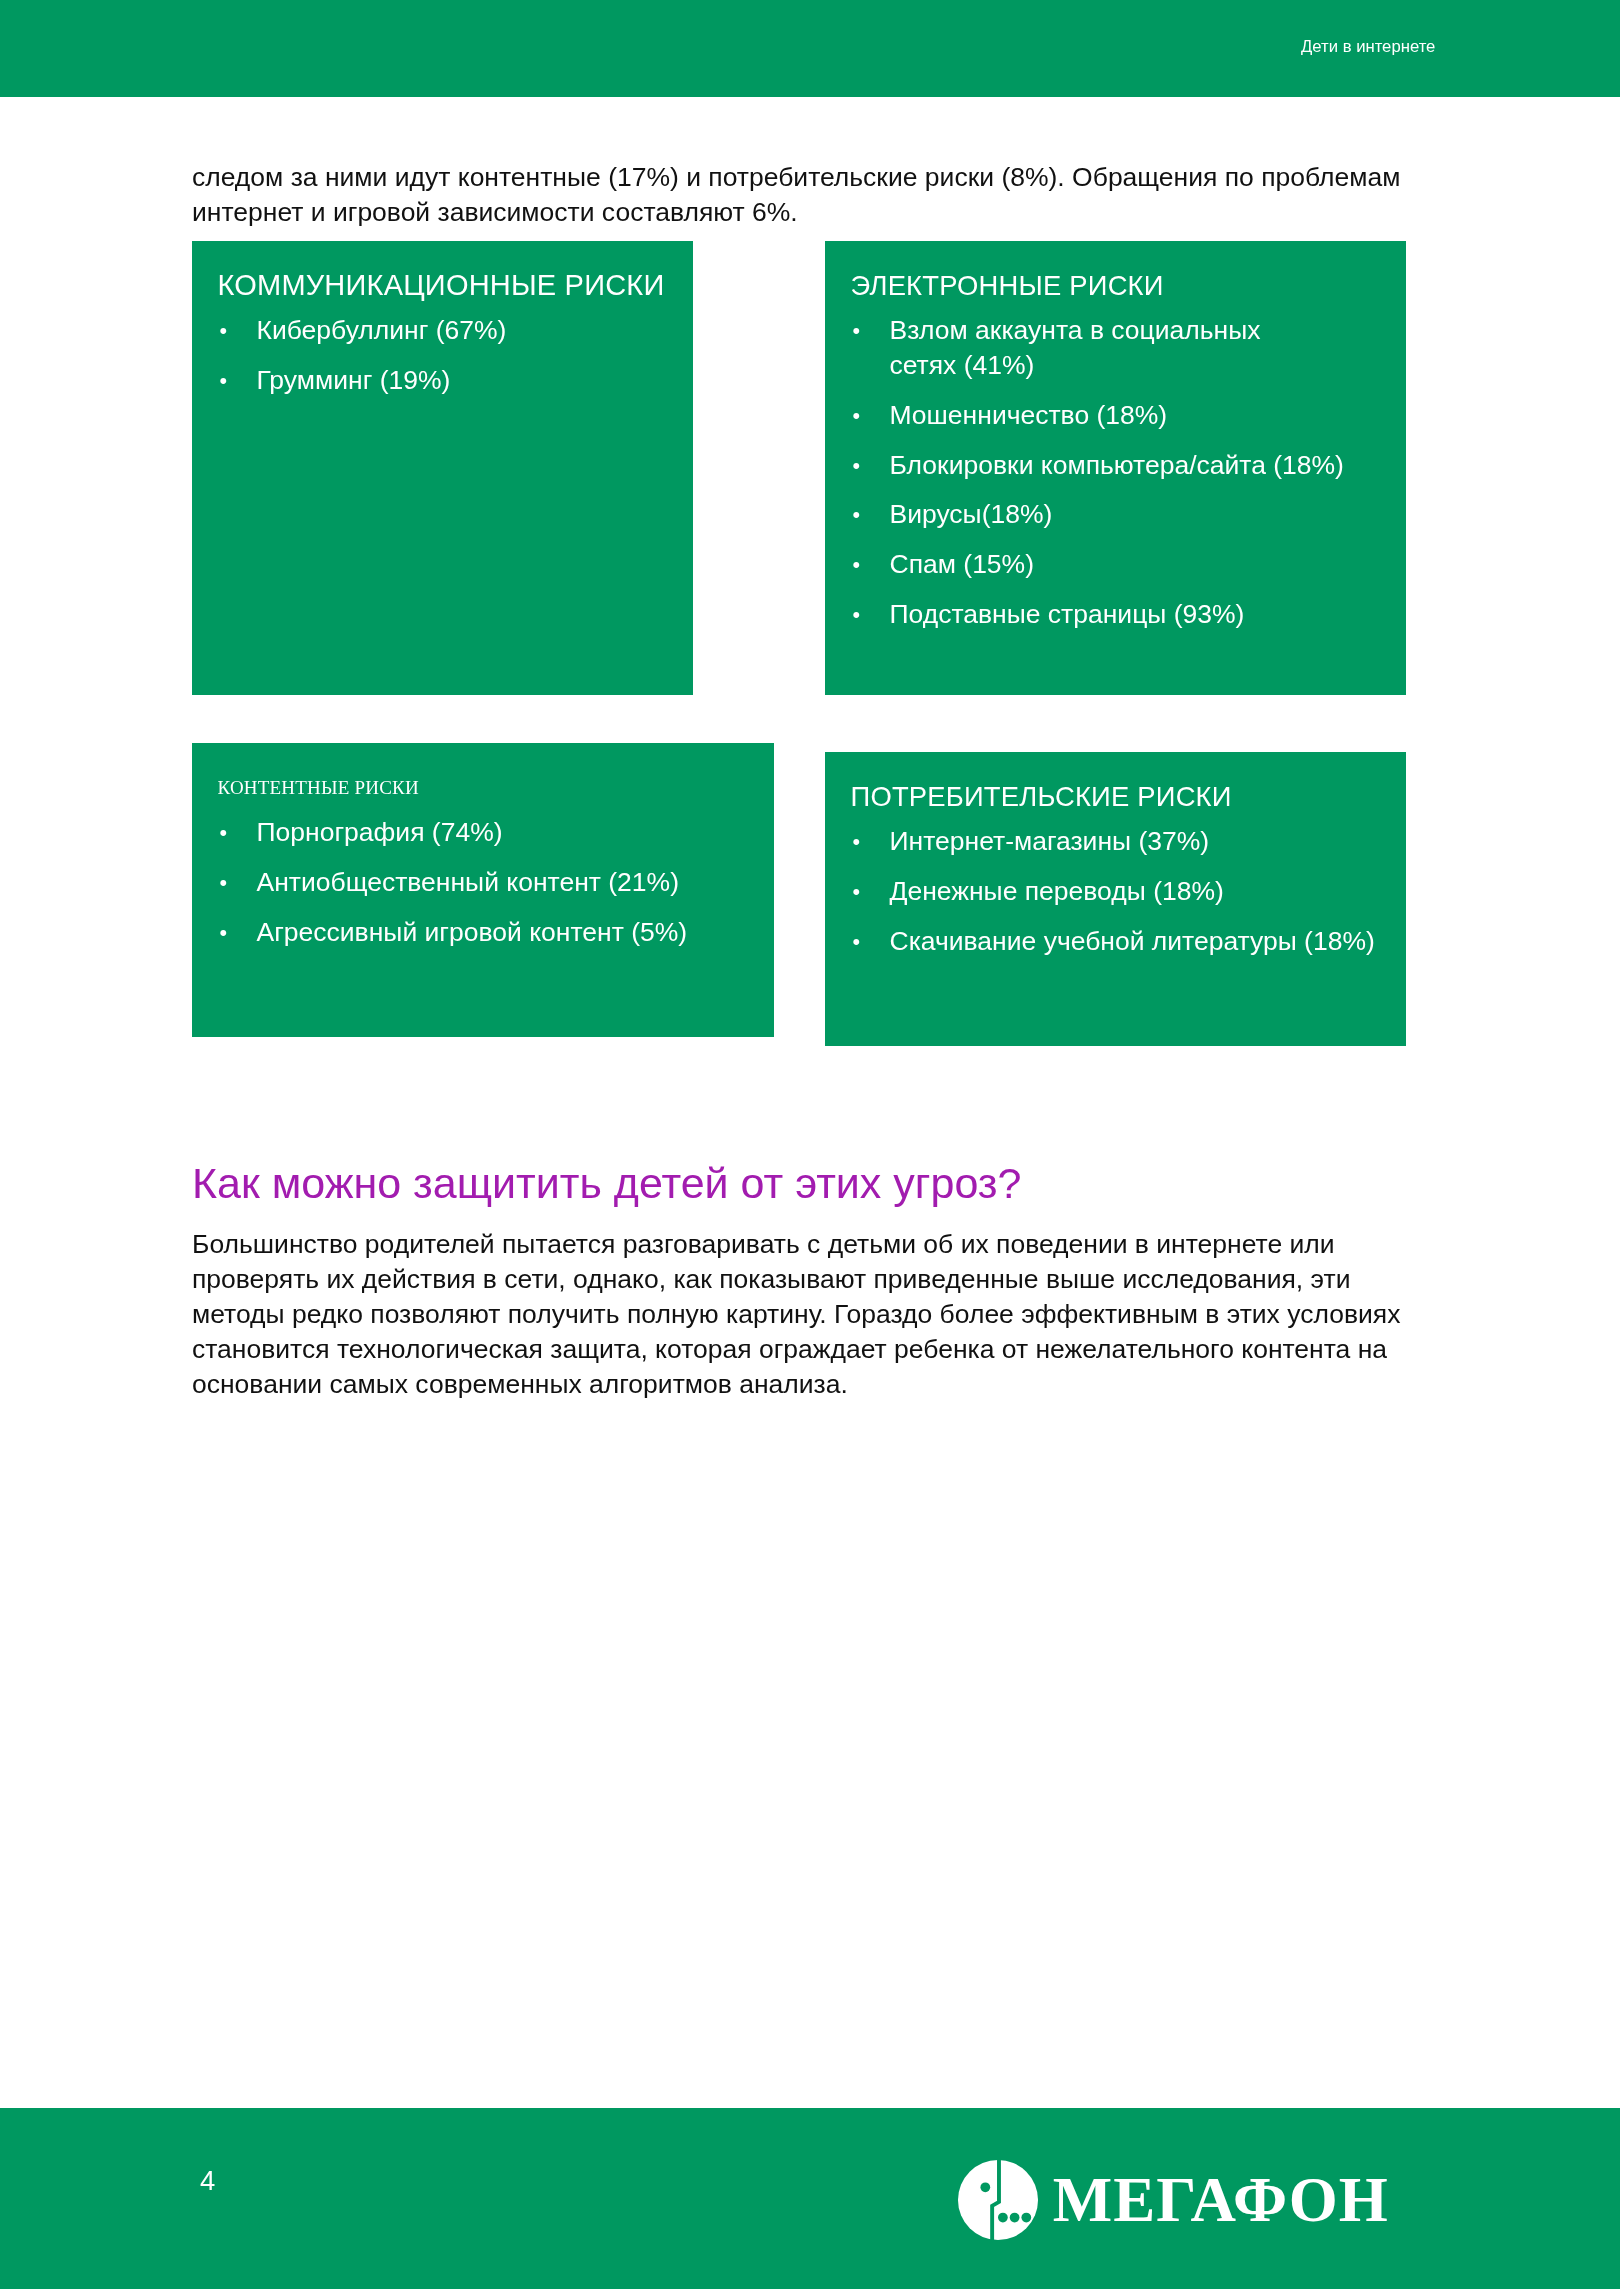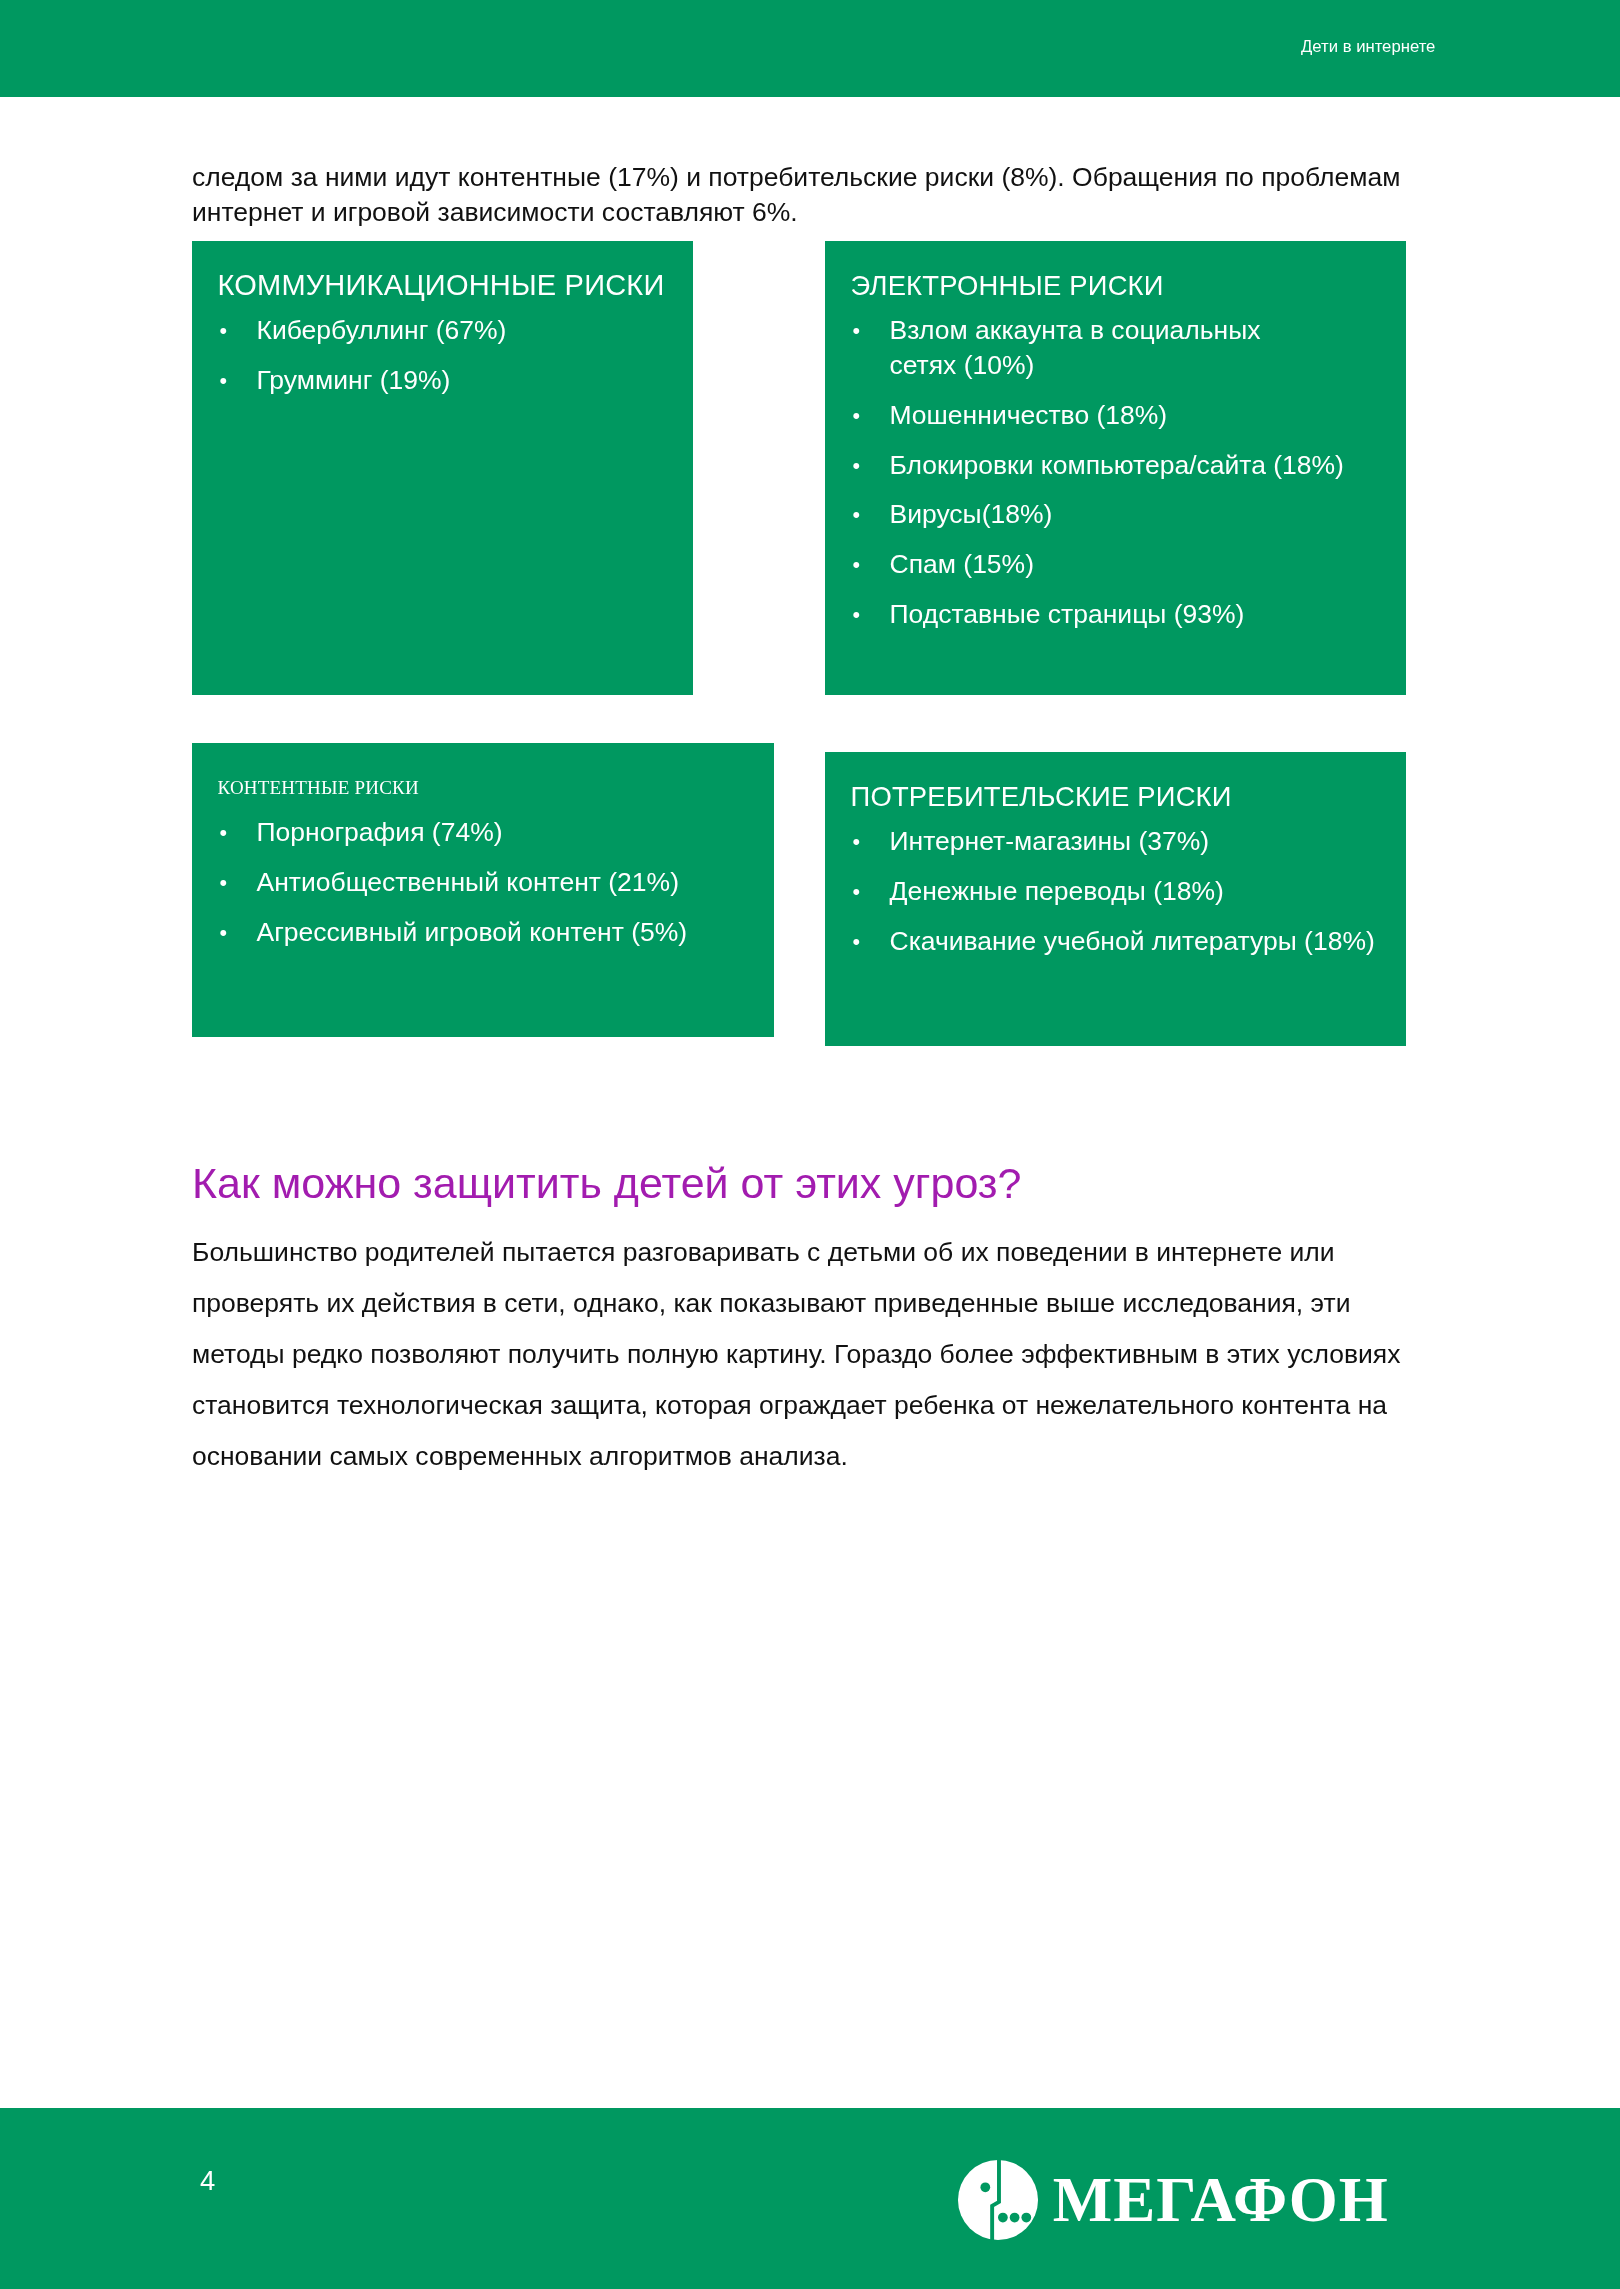--- a/index.html
+++ b/index.html
@@ -32,21 +32,21 @@
   ul.risk-list li {
     position: relative; padding-left: 39px; font-size: 26.5px; line-height: 35px; margin-bottom: 14.7px;
   }
   ul.risk-list li .bullet {
     position: absolute; left: 2px; top: 0; font-size: 21.6px;
   }
   .section-heading {
     position: absolute; left: 192px; top: 1159px; font-size: 43px; color: #a21caf; white-space: nowrap;
   }
   .body-text {
-    position: absolute; left: 192px; top: 1227px; width: 1235px; font-size: 26.5px; line-height: 51px; color: #111;
+    position: absolute; left: 192px; top: 1227px; width: 1235px; font-size: 26.5px; line-height: 35px; color: #111;
   }
   .footer {
     position: absolute; left: 0; top: 2108px; width: 1620px; height: 181px; background: #009860;
   }
   .page-number {
     position: absolute; left: 200px; top: 2165px; font-size: 27.4px; color: #fff;
   }
   .logo {
     position: absolute; left: 957px; top: 2156px; height: 88px; display: flex; align-items: center;
   }
@@ -69,21 +69,21 @@
   <div class="box-title">КОММУНИКАЦИОННЫЕ РИСКИ</div>
   <ul class="risk-list">
     <li><span class="bullet">•</span><span>Кибербуллинг (67%)</span></li>
     <li><span class="bullet">•</span><span>Грумминг (19%)</span></li>
   </ul>
 </div>
 
 <div class="risk-box box-elec">
   <div class="box-title">ЭЛЕКТРОННЫЕ РИСКИ</div>
   <ul class="risk-list">
-    <li style="padding-right:59px;"><span class="bullet">•</span><span>Взлом аккаунта в социальных сетях (10%)</span></li>
+    <li style="padding-right:59px;"><span class="bullet">•</span><span>Взлом аккаунта в социальных сетях (41%)</span></li>
     <li><span class="bullet">•</span><span>Мошенничество (18%)</span></li>
     <li><span class="bullet">•</span><span>Блокировки компьютера/сайта (18%)</span></li>
     <li><span class="bullet">•</span><span>Вирусы(18%)</span></li>
     <li><span class="bullet">•</span><span>Спам (15%)</span></li>
     <li><span class="bullet">•</span><span>Подставные страницы (93%)</span></li>
   </ul>
 </div>
 
 <div class="risk-box box-cont">
   <div class="box-title serif">КОНТЕНТНЫЕ РИСКИ</div>

